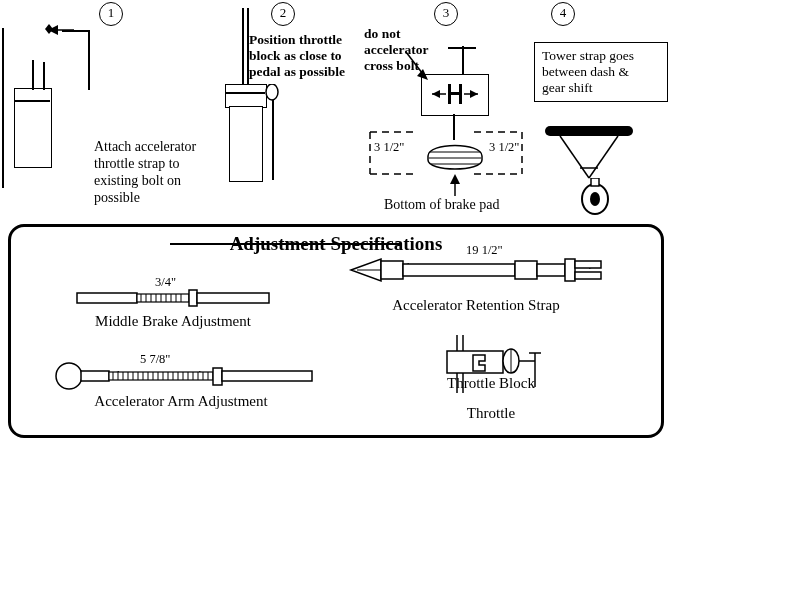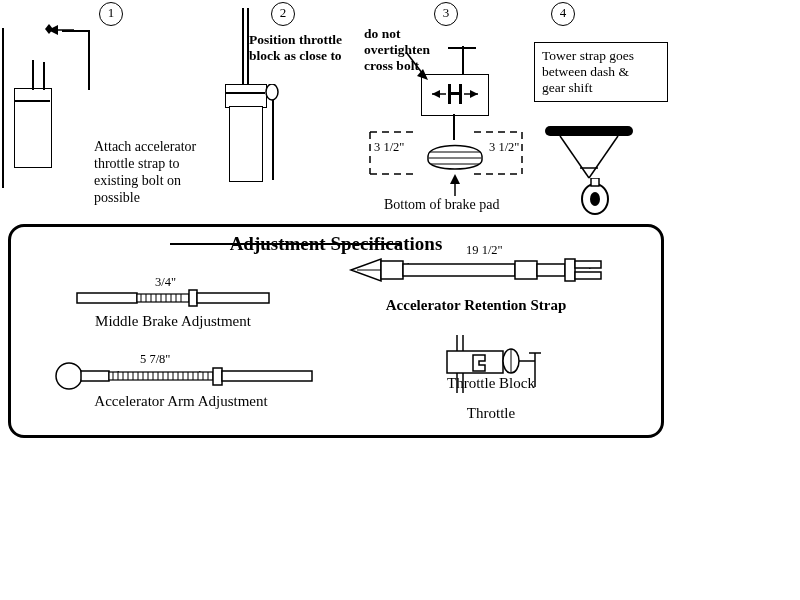--- a/index.html
+++ b/index.html
@@ -129,37 +129,38 @@
     <div>throttle strap to</div>
     <div>existing bolt on</div>
     <div>possible</div>
   </div>
 
   <div class="abs step-num" style="left:271px; top:2px;">2</div>
 
   <div class="abs callout" style="left:249px; top:32px; width:125px;">
     <div>Position throttle</div>
     <div>block as close to</div>
+    <div>pedal as possible</div>
   </div>
 
   <div class="ln vline" style="left:242px; top:8px; height:76px;"></div>
   <div class="ln vline" style="left:247px; top:8px; height:76px;"></div>
   <div class="rect-o" style="left:225px; top:84px; width:40px; height:22px;"></div>
   <div class="ln hline" style="left:225px; top:92px; width:40px;"></div>
   <div class="rect-o" style="left:229px; top:106px; width:32px; height:74px;"></div>
   <div class="ln vline" style="left:272px; top:98px; height:82px;"></div>
   <svg class="abs" style="left:264px; top:84px; width:16px; height:20px;">
     <ellipse cx="8" cy="8" rx="6" ry="8" fill="#fff" stroke="#000" stroke-width="1.5"></ellipse>
   </svg>
 
   <div class="abs step-num" style="left:434px; top:2px;">3</div>
 
   <div class="abs callout" style="left:364px; top:26px; width:80px;">
     <div>do not</div>
-    <div>overtighten</div>
+    <div>accelerator</div>
     <div>cross bolt</div>
   </div>
 
   <div class="ln vline" style="left:462px; top:46px; height:28px;"></div>
   <div class="ln hline" style="left:448px; top:47px; width:28px;"></div>
   <div class="rect-o" style="left:421px; top:74px; width:66px; height:40px;"></div>
   <svg class="abs" style="left:428px; top:80px; width:54px; height:28px;">
     <line x1="4" y1="14" x2="18" y2="14" stroke="#000" stroke-width="1.5"></line>
     <line x1="36" y1="14" x2="50" y2="14" stroke="#000" stroke-width="1.5"></line>
     <polygon points="4,14 12,10 12,18" fill="#000"></polygon>
@@ -293,21 +294,21 @@
       <polygon points="4,17 34,6 34,28" fill="#fff" stroke="#000" stroke-width="1.5"></polygon>
       <line x1="10" y1="17" x2="34" y2="17" stroke="#000" stroke-width="1"></line>
       <rect x="34" y="8" width="22" height="18" fill="#fff" stroke="#000" stroke-width="1.5"></rect>
       <rect x="56" y="11" width="112" height="12" fill="#fff" stroke="#000" stroke-width="1.5"></rect>
       <rect x="168" y="8" width="22" height="18" fill="#fff" stroke="#000" stroke-width="1.5"></rect>
       <rect x="190" y="11" width="28" height="12" fill="#fff" stroke="#000" stroke-width="1.5"></rect>
       <rect x="218" y="6" width="10" height="22" fill="#fff" stroke="#000" stroke-width="1.5"></rect>
       <rect x="228" y="8" width="26" height="7" fill="#fff" stroke="#000" stroke-width="1.5"></rect>
       <rect x="228" y="19" width="26" height="7" fill="#fff" stroke="#000" stroke-width="1.5"></rect>
     </svg>
-    <div class="abs spec-label" style="left:330px; top:70px; width:270px;font-weight:bold;">Accelerator Retention Strap</div>
+    <div class="abs spec-label" style="left:330px; top:70px; width:270px;">Accelerator Retention Strap</div>
 
     <svg class="abs" style="left:428px; top:104px; width:114px; height:66px;">
       <line x1="18" y1="4" x2="18" y2="62" stroke="#000" stroke-width="1.5"></line>
       <line x1="24" y1="4" x2="24" y2="62" stroke="#000" stroke-width="1.5"></line>
       <rect x="8" y="20" width="56" height="22" fill="#fff" stroke="#000" stroke-width="1.5"></rect>
       <path d="M34,24 L46,24 L46,30 L40,30 L40,34 L46,34 L46,40 L34,40 Z" fill="none" stroke="#000" stroke-width="1.5"></path>
       <ellipse cx="72" cy="30" rx="8" ry="12" fill="#fff" stroke="#000" stroke-width="1.5"></ellipse>
       <line x1="72" y1="18" x2="72" y2="42" stroke="#000" stroke-width="1"></line>
       <line x1="80" y1="30" x2="96" y2="30" stroke="#000" stroke-width="1.5"></line>
       <line x1="96" y1="22" x2="96" y2="56" stroke="#000" stroke-width="1.5"></line>

